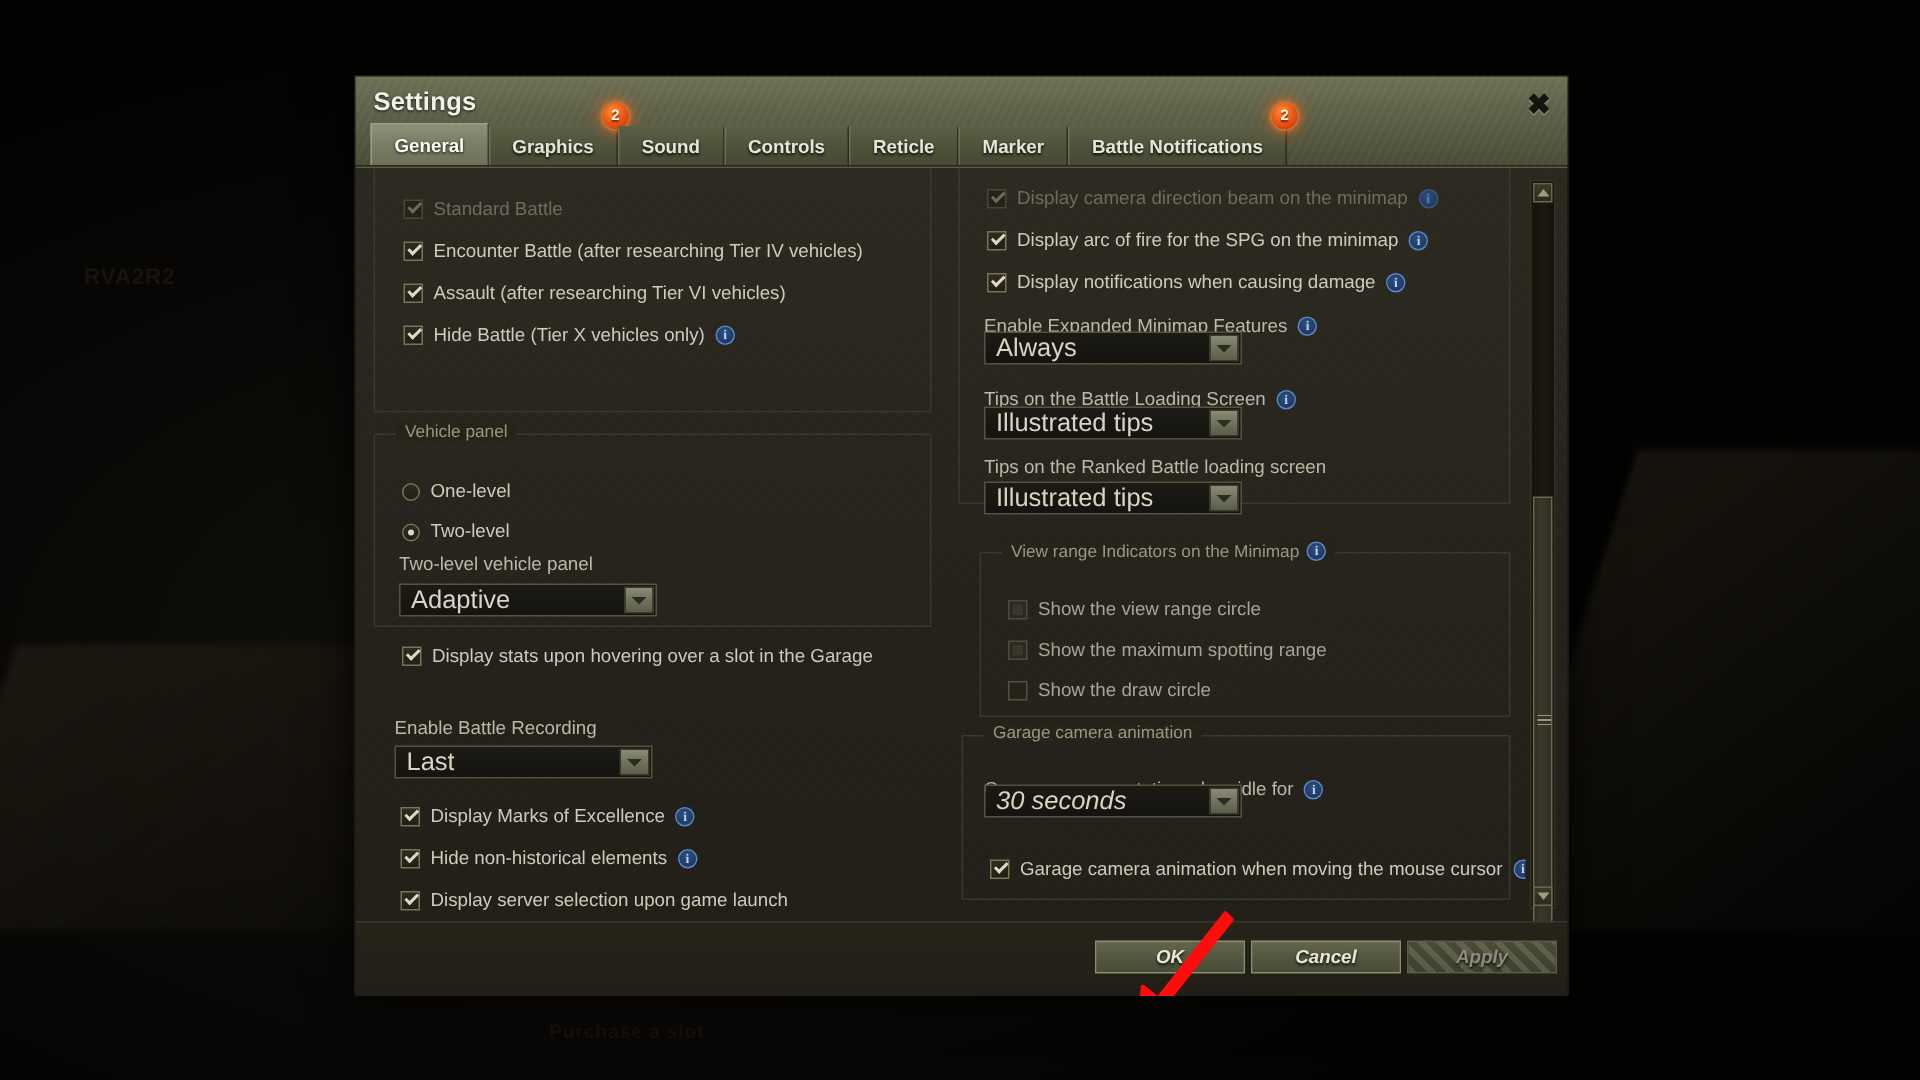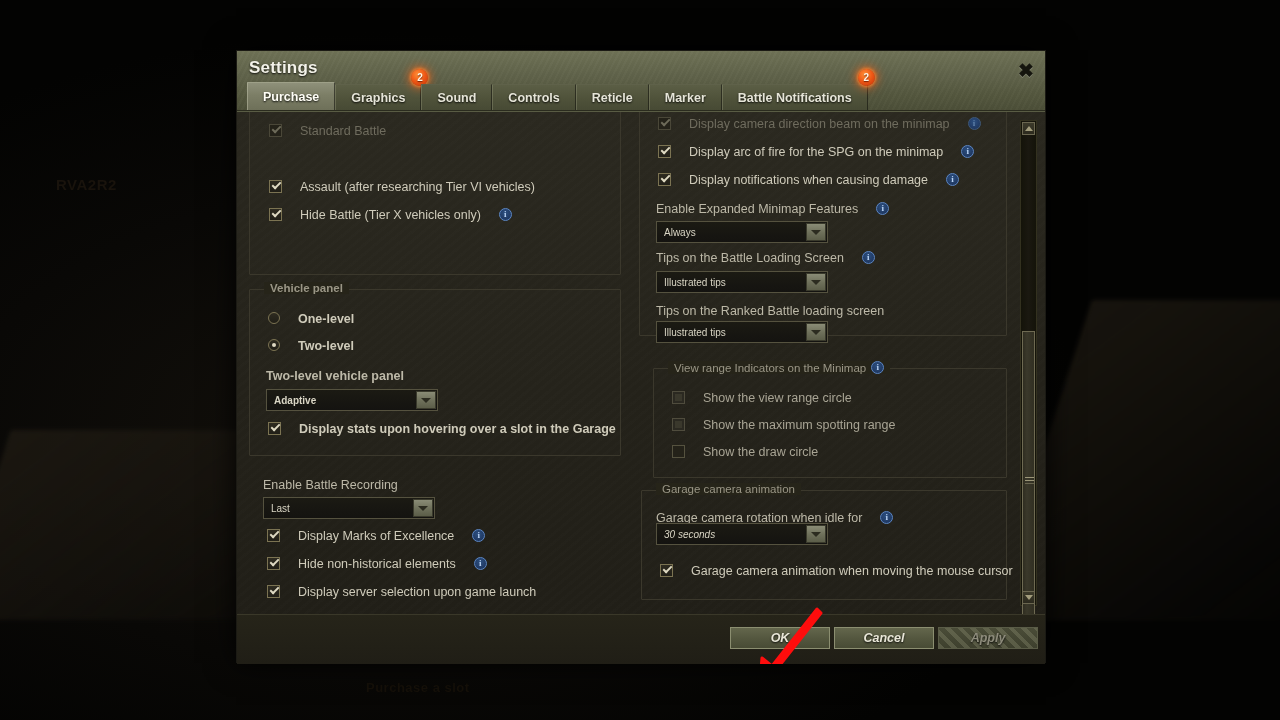--- a/index.html
+++ b/index.html
@@ -139,22 +139,22 @@
   .group-title {
     position: absolute;
     top: -8px; left: 14px;
     padding: 0 6px;
     font-size: 11.5px; color: #9a9686;
     background: #262419;
     white-space: nowrap;
     display: flex; align-items: center; gap: 5px;
   }
   .row {
-    display: flex; align-items: flex-start;
-    gap: 18px;
+    display: flex; align-items: flex-end;
+    gap: 7px;
     height: 22px;
   }
   .cb {
     width: 13px; height: 13px;
     flex: 0 0 13px;
     border: 1px solid #7b7352;
     background: linear-gradient(180deg, #2e2b20 0%, #211f17 100%);
     position: relative;
     cursor: pointer;
   }
@@ -210,21 +210,21 @@
 
   .dd {
     position: relative;
     width: 172px; height: 22px;
     border: 1px solid #55523f;
     background: linear-gradient(180deg, #1b1a13 0%, #141310 100%);
     display: flex; align-items: center;
     cursor: pointer;
   }
   .dd .dd-val {
-    font-size: 10px; color: #d9d5c4;
+    font-size: 17px; color: #d9d5c4;
     padding-left: 7px;
     white-space: nowrap; overflow: hidden;
   }
   .dd .dd-btn {
     position: absolute; right: 1px; top: 1px;
     width: 20px; height: 18px;
     background: linear-gradient(180deg, #8a8c76 0%, #70725c 50%, #5c5e49 100%);
     border: 1px solid #3a3a2c;
     display: flex; align-items: center; justify-content: center;
   }
@@ -329,21 +329,21 @@
 </div>
 
 <div id="dialog">
 
   <div id="dlg-header">
     <div id="dlg-title">Settings</div>
     <div id="close-btn">✖</div>
     <div id="tabs">
 
       <div class="tab active">
-        <span>Purchase</span>
+        <span>General</span>
       </div>
 
       <div class="tab">
         <span>Graphics</span>
         <span class="tab-badge">2</span>
       </div>
 
       <div class="tab">
         <span>Sound</span>
       </div>
@@ -374,34 +374,38 @@
 
       <div class="col" id="col-left">
 
         <div class="group" style="position:absolute; left:0; top:-20px; width:372px; height:183px;">
 
           <div class="row" style="position:absolute; left:19px; top:31px;">
             <span class="cb checked disabled"></span>
             <span class="lbl dim">Standard Battle</span>
           </div>
 
+          <div class="row" style="position:absolute; left:19px; top:59px;">
+            <span class="cb checked"></span>
+            <span class="lbl">Encounter Battle (after researching Tier IV vehicles)</span>
+          </div>
 
           <div class="row" style="position:absolute; left:19px; top:87px;">
             <span class="cb checked"></span>
             <span class="lbl">Assault (after researching Tier VI vehicles)</span>
           </div>
 
           <div class="row" style="position:absolute; left:19px; top:115px;">
             <span class="cb checked"></span>
             <span class="lbl">Hide Battle (Tier X vehicles only)</span>
             <span class="info">i</span>
           </div>
         </div>
 
-        <div class="group" style="position:absolute; left:0; top:177px; width:372px; height:167px;font-weight:bold;">
+        <div class="group" style="position:absolute; left:0; top:177px; width:372px; height:129px;">
           <div class="group-title">
             <span>Vehicle panel</span>
           </div>
 
           <div class="row" style="position:absolute; left:18px; top:22px;">
             <span class="rb"></span>
             <span class="lbl">One-level</span>
           </div>
 
           <div class="row" style="position:absolute; left:18px; top:49px;">

